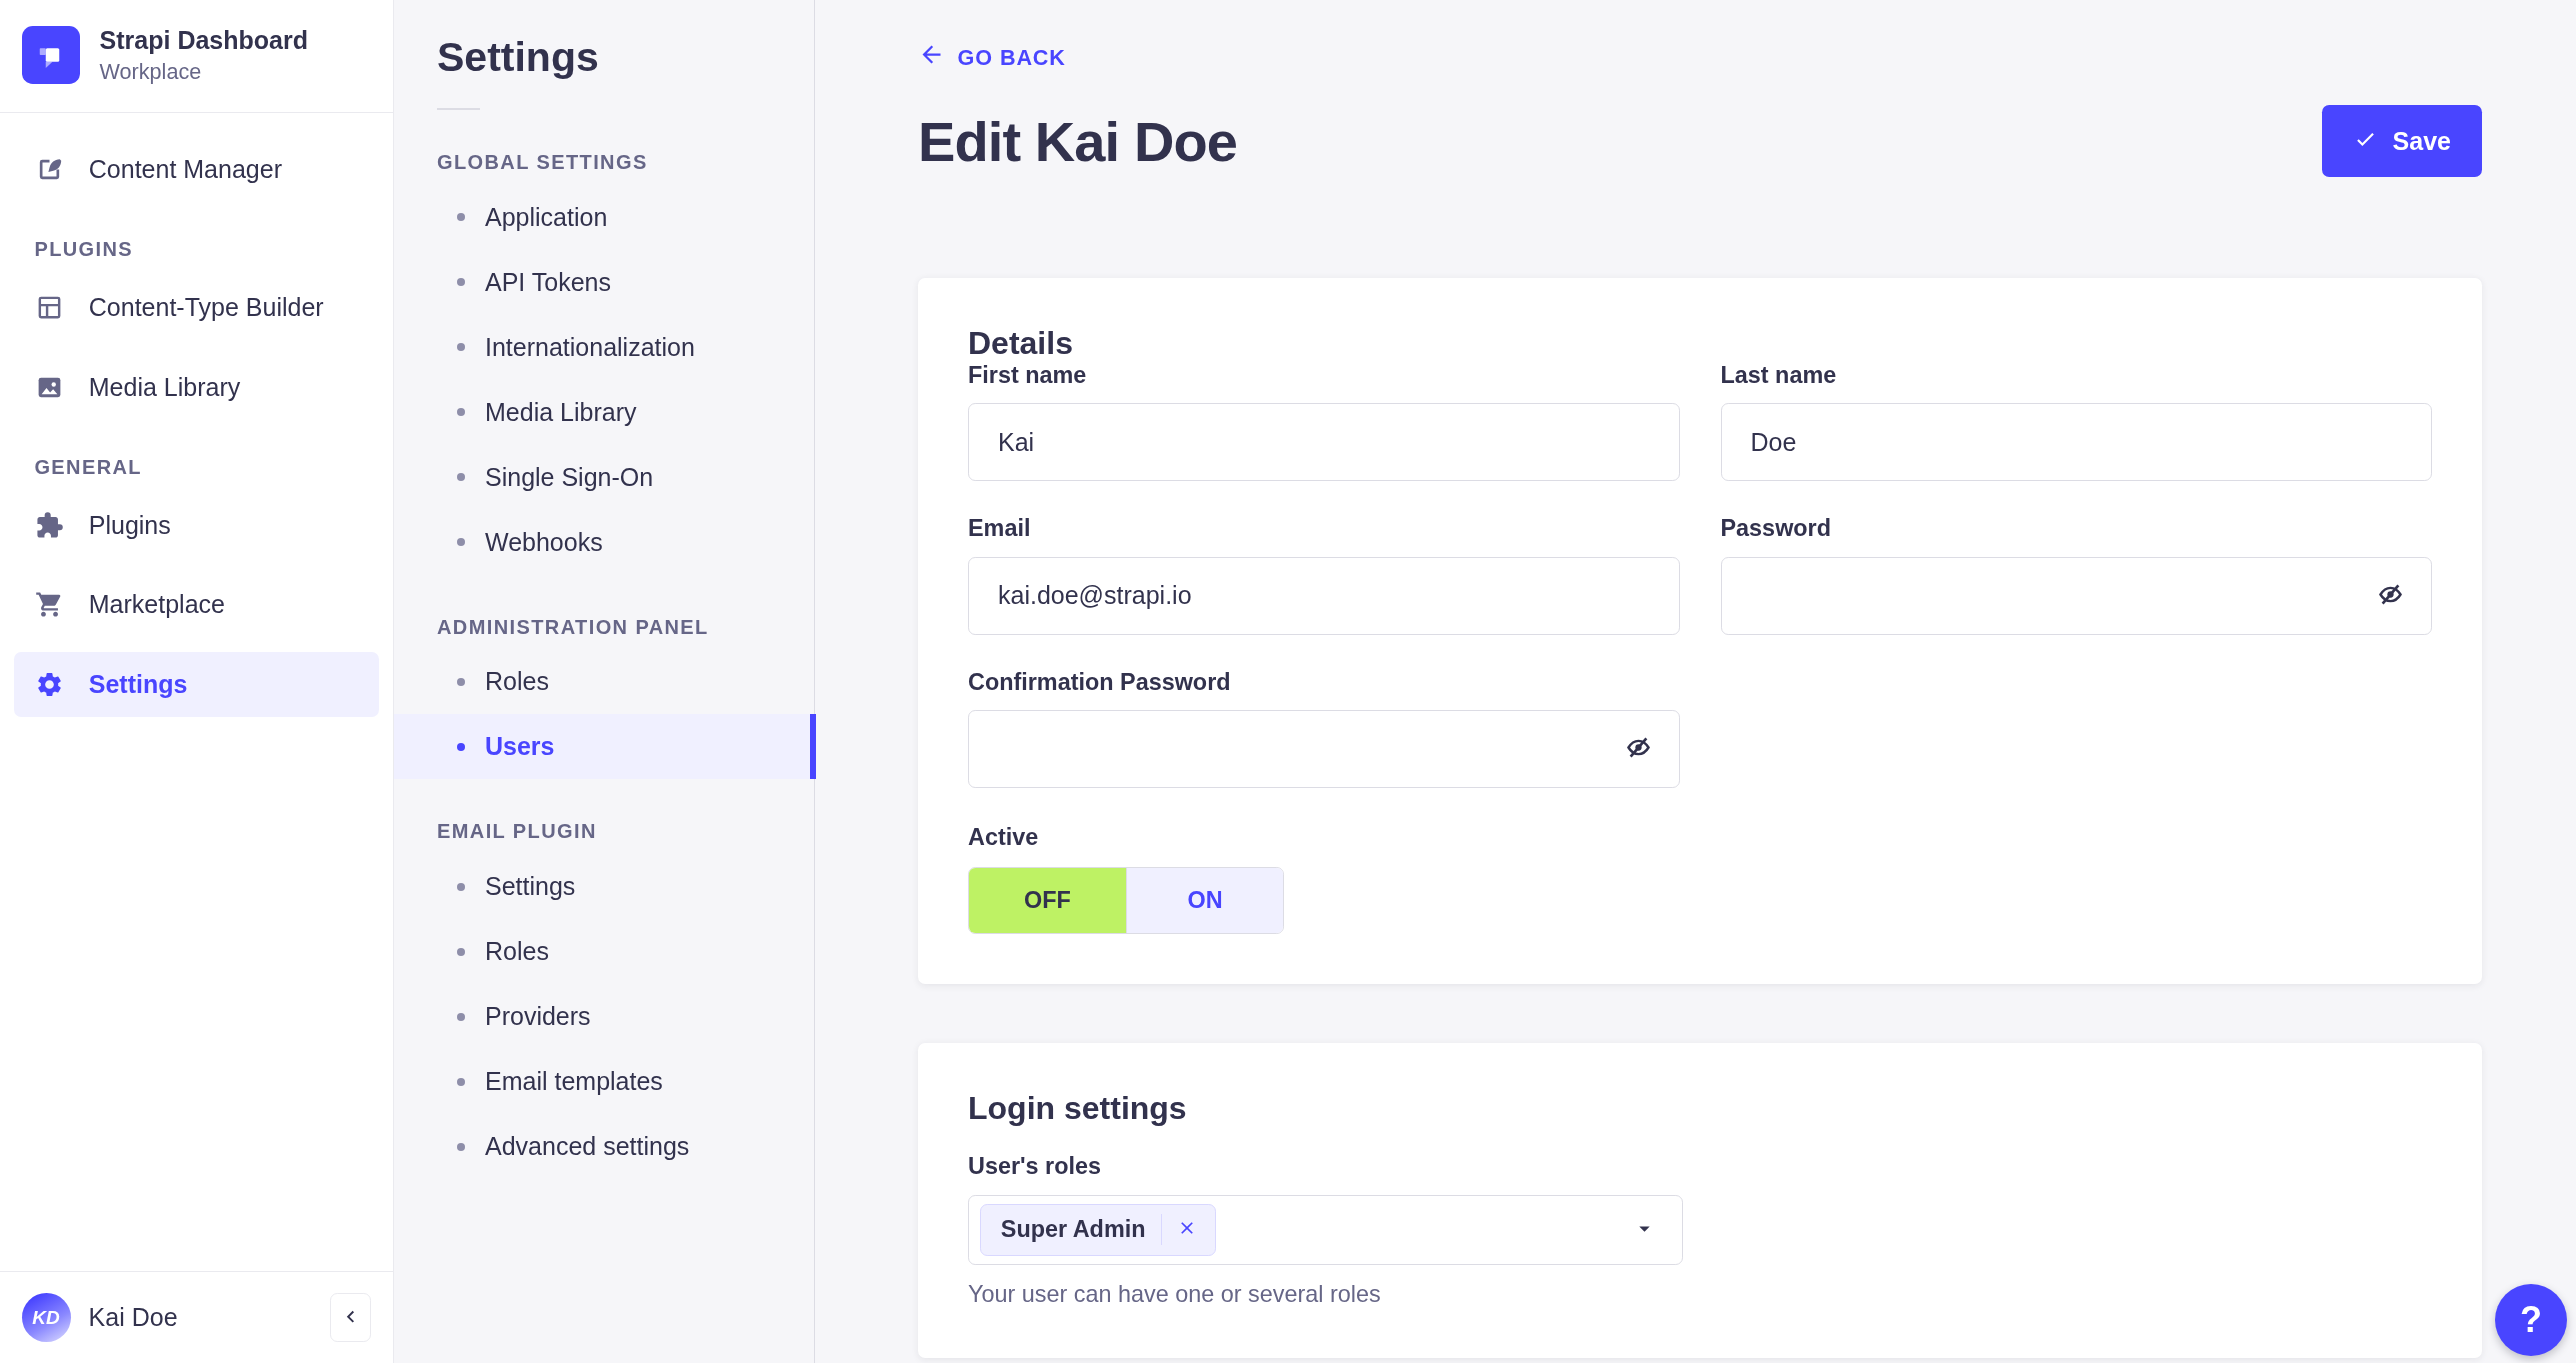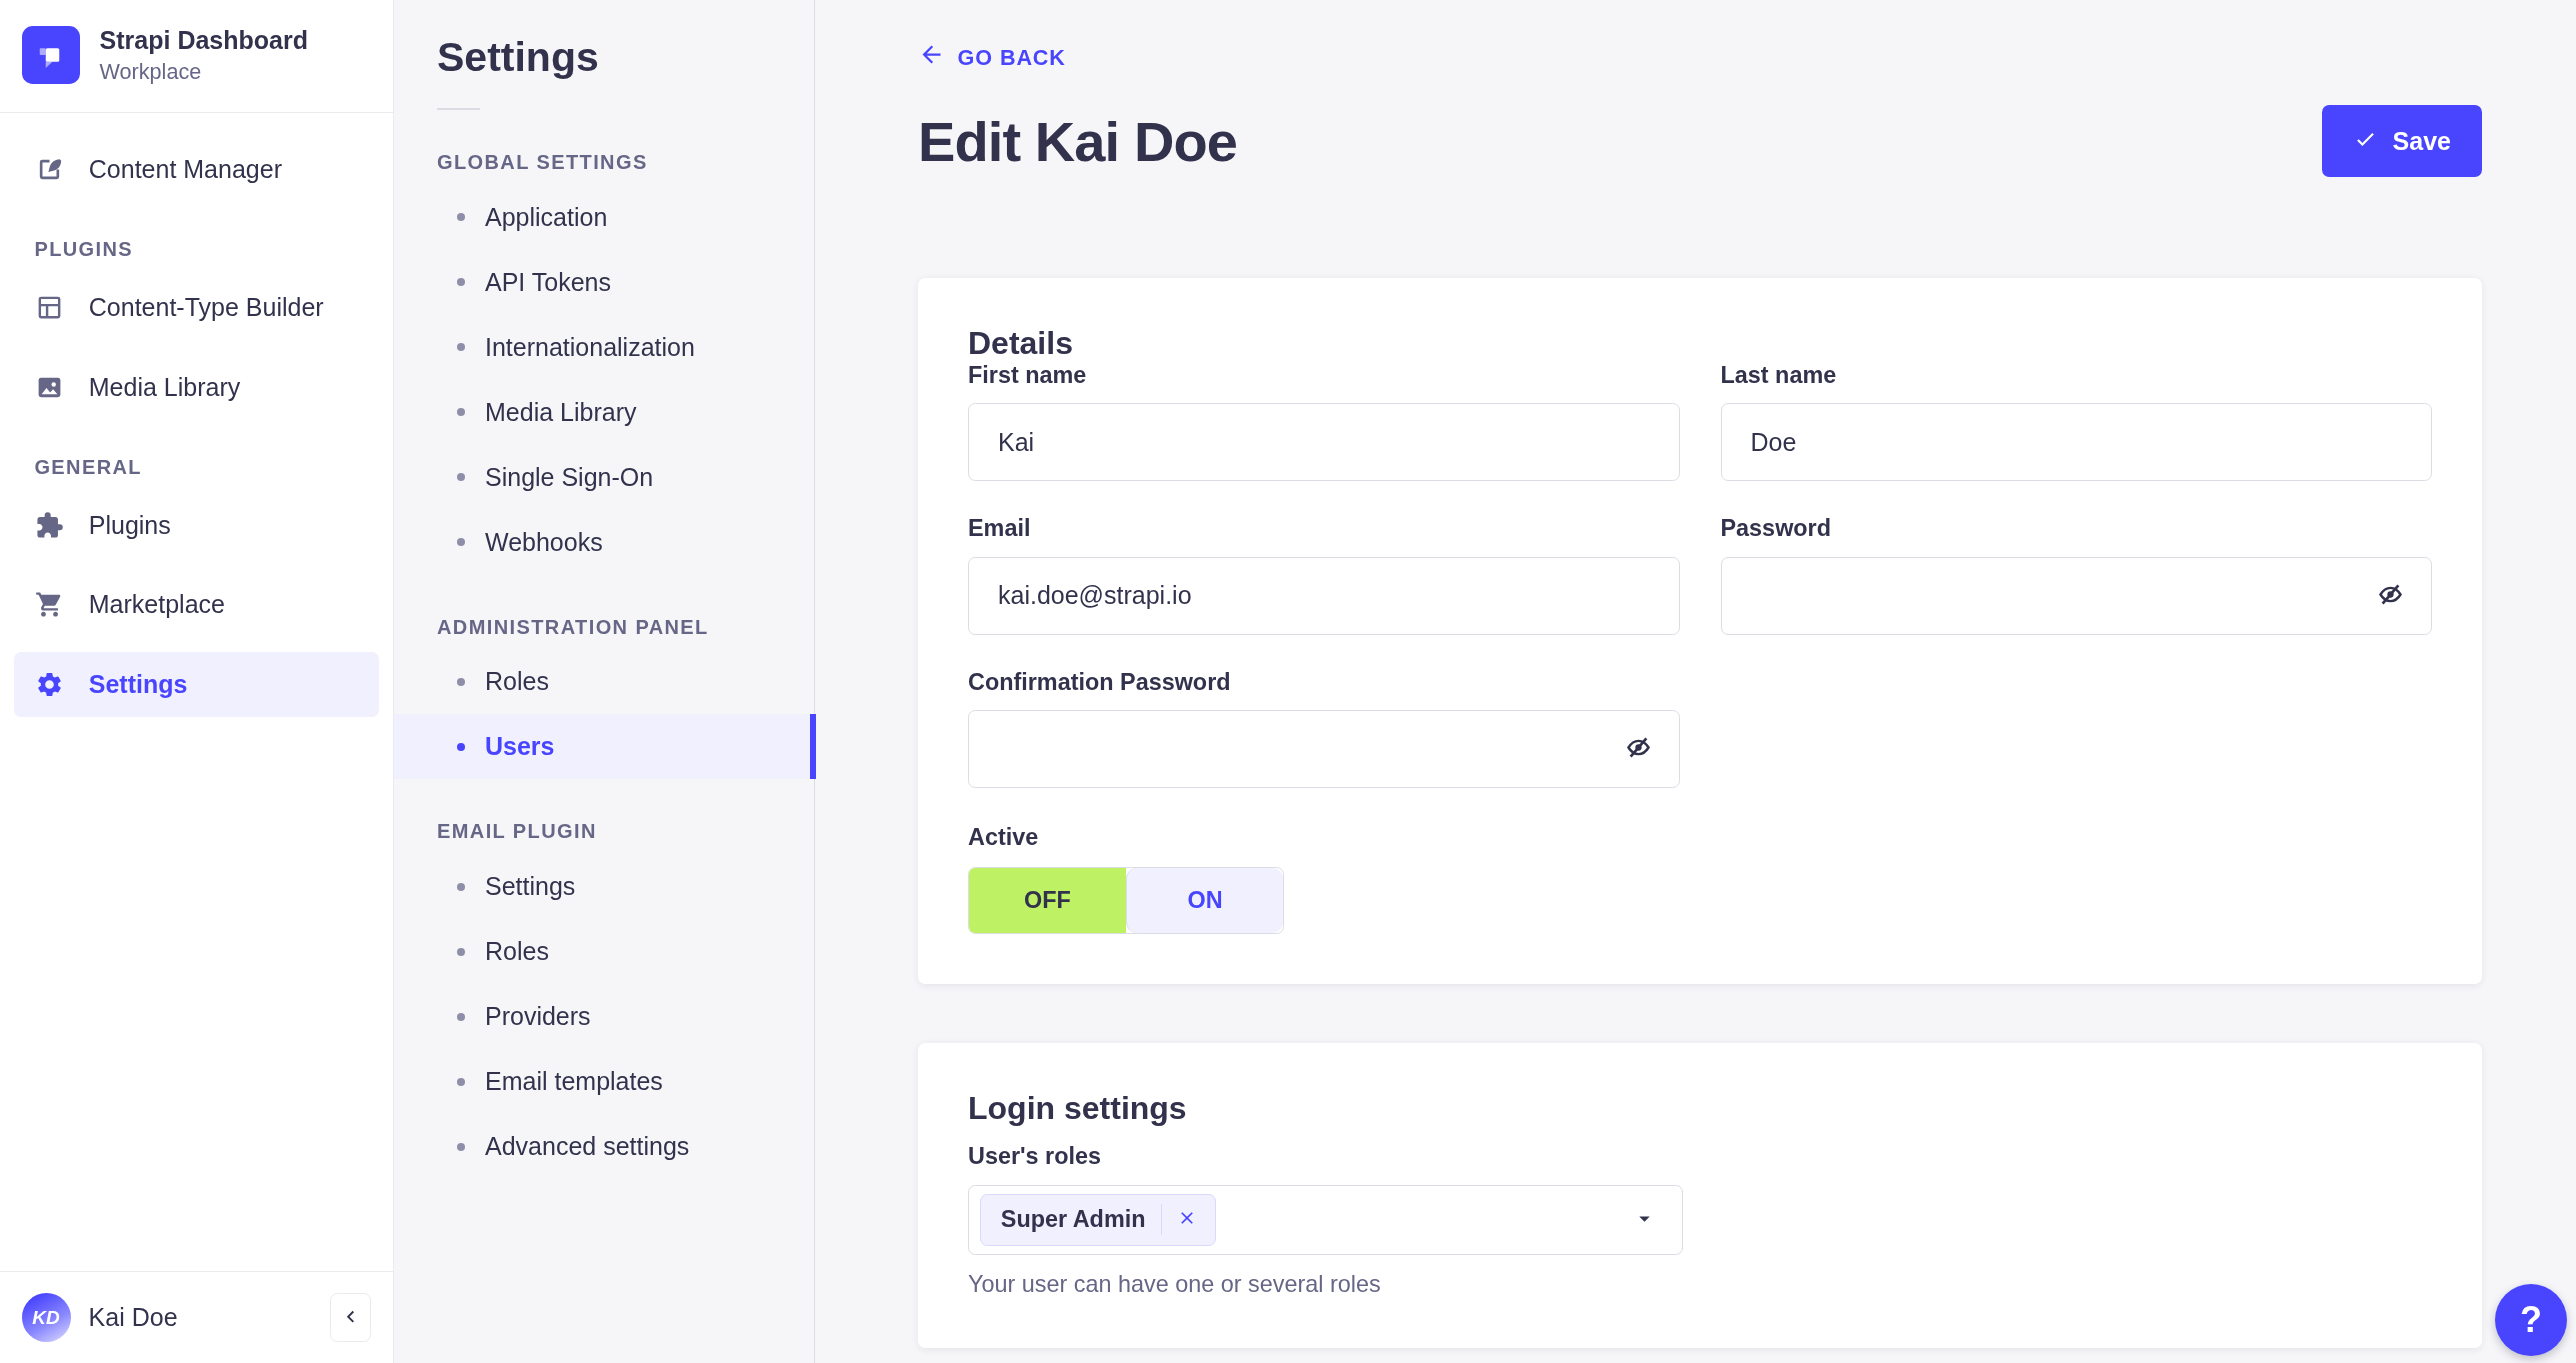--- a/index.html
+++ b/index.html
@@ -115,22 +115,22 @@
   .active-group { margin-top: 36px; }
   .toggle {
     display: inline-flex; border: 1.8px solid #dcdce4; border-radius: 7.2px;
     overflow: hidden; background: #fff; margin-top: 1.8px;
   }
   .toggle-opt {
     width: 157px; height: 65px; display: flex; align-items: center; justify-content: center;
     font-size: 23.4px; font-weight: bold; cursor: pointer; border: none; background: #bef264;
     color: #32324d; font-family: inherit;
   }
-  .toggle-opt.on { background: #f0f0ff; color: #4945ff; border-left: 1.8px solid #dcdce4; border-radius: 11px; }
-  .roles-group { margin-top: 16px; max-width: 715px; }
+  .toggle-opt.on { background: #f0f0ff; color: #4945ff; border-left: 1.8px solid #dcdce4; }
+  .roles-group { margin-top: 26px; max-width: 715px; }
   .select-box {
     height: 70px; border: 1.8px solid #dcdce4; border-radius: 7.2px; background: #fff;
     display: flex; align-items: center; padding: 0 25px 0 10.8px; cursor: pointer;
   }
   .chip {
     display: inline-flex; align-items: center; height: 52px;
     background: #f0f0ff; border: 1.8px solid #d9d8ff; border-radius: 7.2px;
     padding: 0 3.6px 0 20px; font-size: 23.4px; font-weight: bold; color: #32324d;
   }
   .chip-x {

